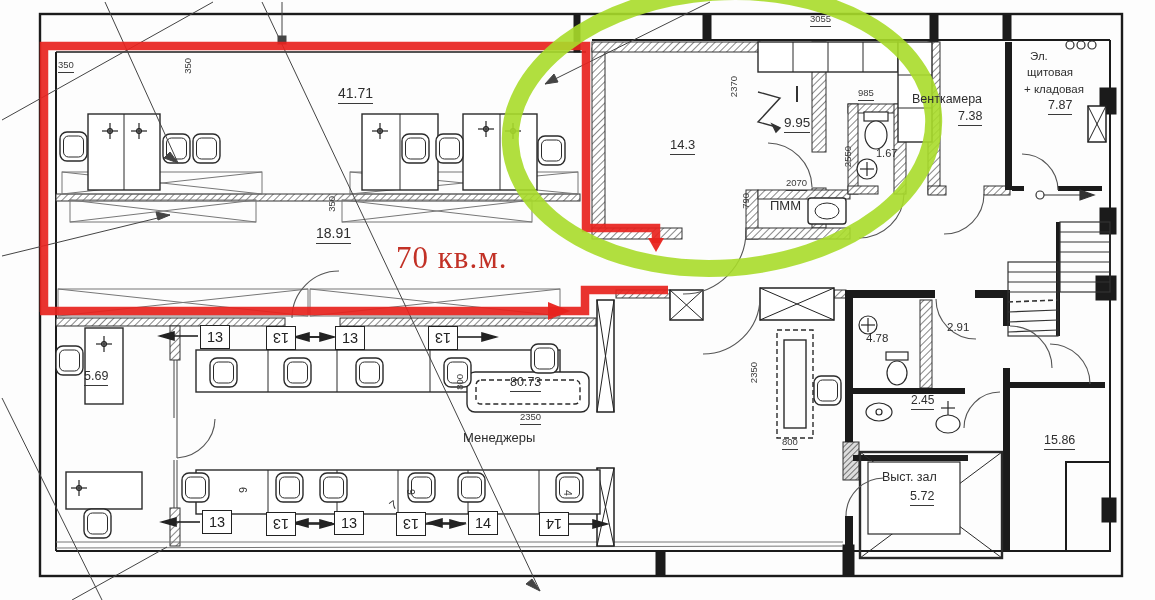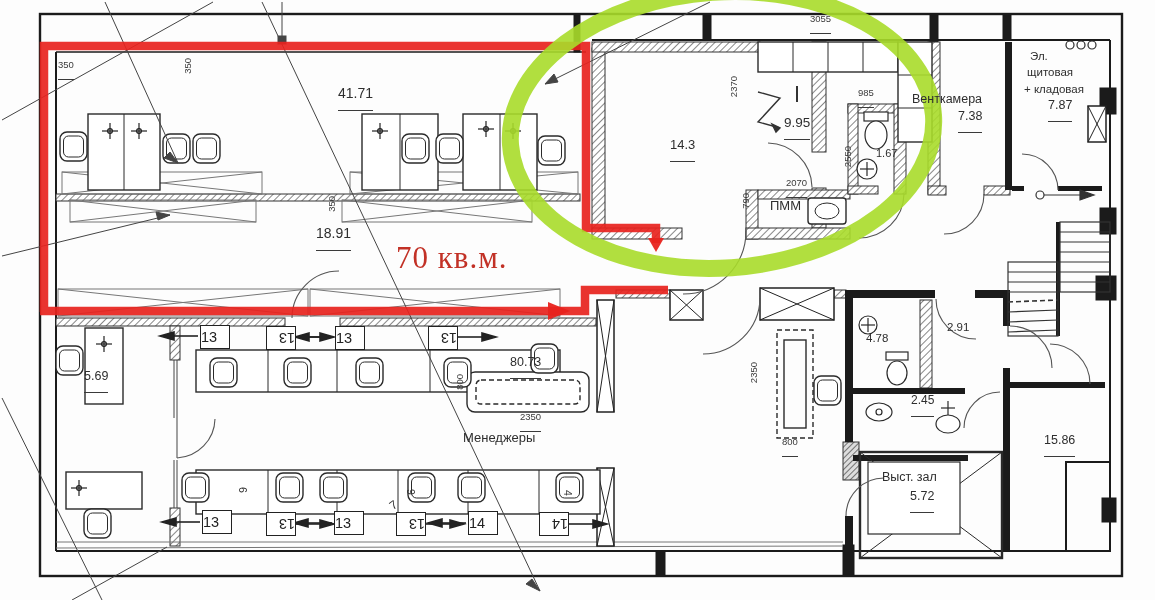--- a/index.html
+++ b/index.html
@@ -3,25 +3,25 @@
 <meta charset="utf-8">
 <style>
   html,body{margin:0;padding:0;background:#fff;}
   .stage{position:relative;width:1155px;height:600px;background:#fdfdfd;overflow:hidden;
          font-family:"Liberation Sans",sans-serif;}
   .stage svg{position:absolute;left:0;top:0;}
   .lbl{position:absolute;color:#2e2e2e;white-space:nowrap;line-height:1.05;}
   .dim{font-size:9.5px;color:#3a3a3a;}
   .area{font-size:13px;}
   .rm{font-size:12.5px;}
-  .u{border-bottom:1px solid #3a3a3a;padding-bottom:9px;}
+  .u{border-bottom:1px solid #3a3a3a;padding-bottom:2px;}
   .vdim{writing-mode:vertical-rl;transform:rotate(180deg);}
   .callout{font-family:"Liberation Serif",serif;font-size:31px;color:#c23126;letter-spacing:1px;}
   .tag{position:absolute;width:28px;height:22px;border:1.6px solid #222;background:#fff;
-       font-size:14.5px;color:#222;line-height:22px;}
+       font-size:14.5px;color:#222;text-align:center;line-height:22px;}
   .flip{transform:rotate(180deg);}
   .mini{position:absolute;font-size:10.5px;color:#333;}
 </style>
 </head>
 <body>
 
 <div class="stage">
 <svg width="1155" height="600" viewBox="0 0 1155 600">
   <defs>
     <pattern id="hatch" width="5" height="5" patternUnits="userSpaceOnUse" patternTransform="rotate(45)">
@@ -391,21 +391,21 @@
   <div class="lbl" style="left:770px;top:199px;font-size:13px">ПММ</div>
 
   <div class="lbl rm" style="left:912px;top:93px">Венткамера</div>
   <div class="lbl rm u" style="left:958px;top:110px">7.38</div>
   <div class="lbl" style="left:1030px;top:50px;font-size:11.5px">Эл.</div>
   <div class="lbl" style="left:1027px;top:66px;font-size:11.5px">щитовая</div>
   <div class="lbl" style="left:1024px;top:83px;font-size:11.5px">+ кладовая</div>
   <div class="lbl rm u" style="left:1048px;top:99px">7.87</div>
 
   <div class="lbl rm u" style="left:84px;top:370px">5.69</div>
-  <div class="lbl rm u" style="left:510px;top:356px">80.73</div>
+  <div class="lbl rm u" style="left:510px;top:376px">80.73</div>
   <div class="lbl dim vdim" style="left:455px;top:374px">800</div>
   <div class="lbl dim u" style="left:520px;top:412px">2350</div>
   <div class="lbl" style="left:463px;top:431px;font-size:13px">Менеджеры</div>
   <div class="lbl dim vdim" style="left:749px;top:362px">2350</div>
   <div class="lbl dim u" style="left:782px;top:437px">800</div>
 
   <div class="lbl" style="left:866px;top:332px;font-size:11.5px">4.78</div>
   <div class="lbl" style="left:947px;top:321px;font-size:11.5px">2.91</div>
   <div class="lbl u" style="left:911px;top:394px;font-size:12px">2.45</div>
   <div class="lbl rm" style="left:882px;top:471px">Выст. зал</div>

